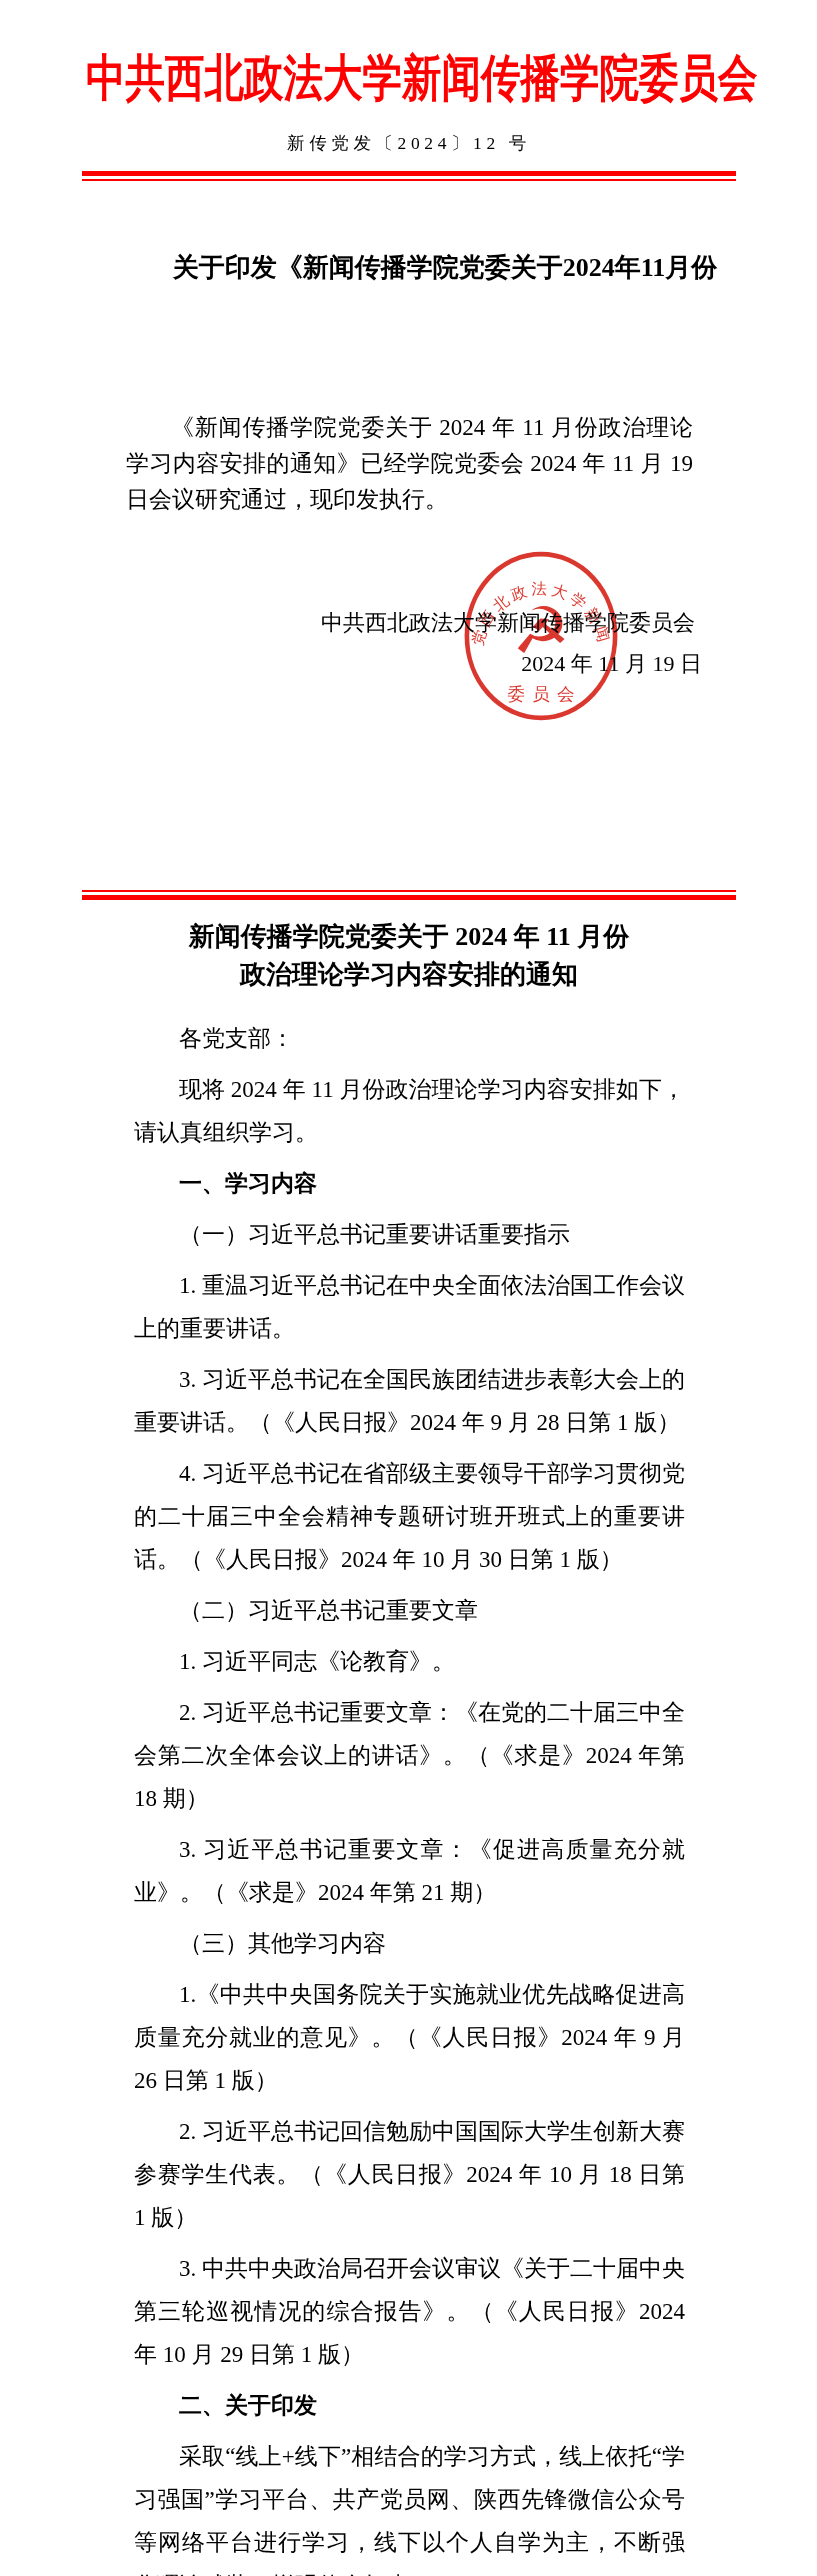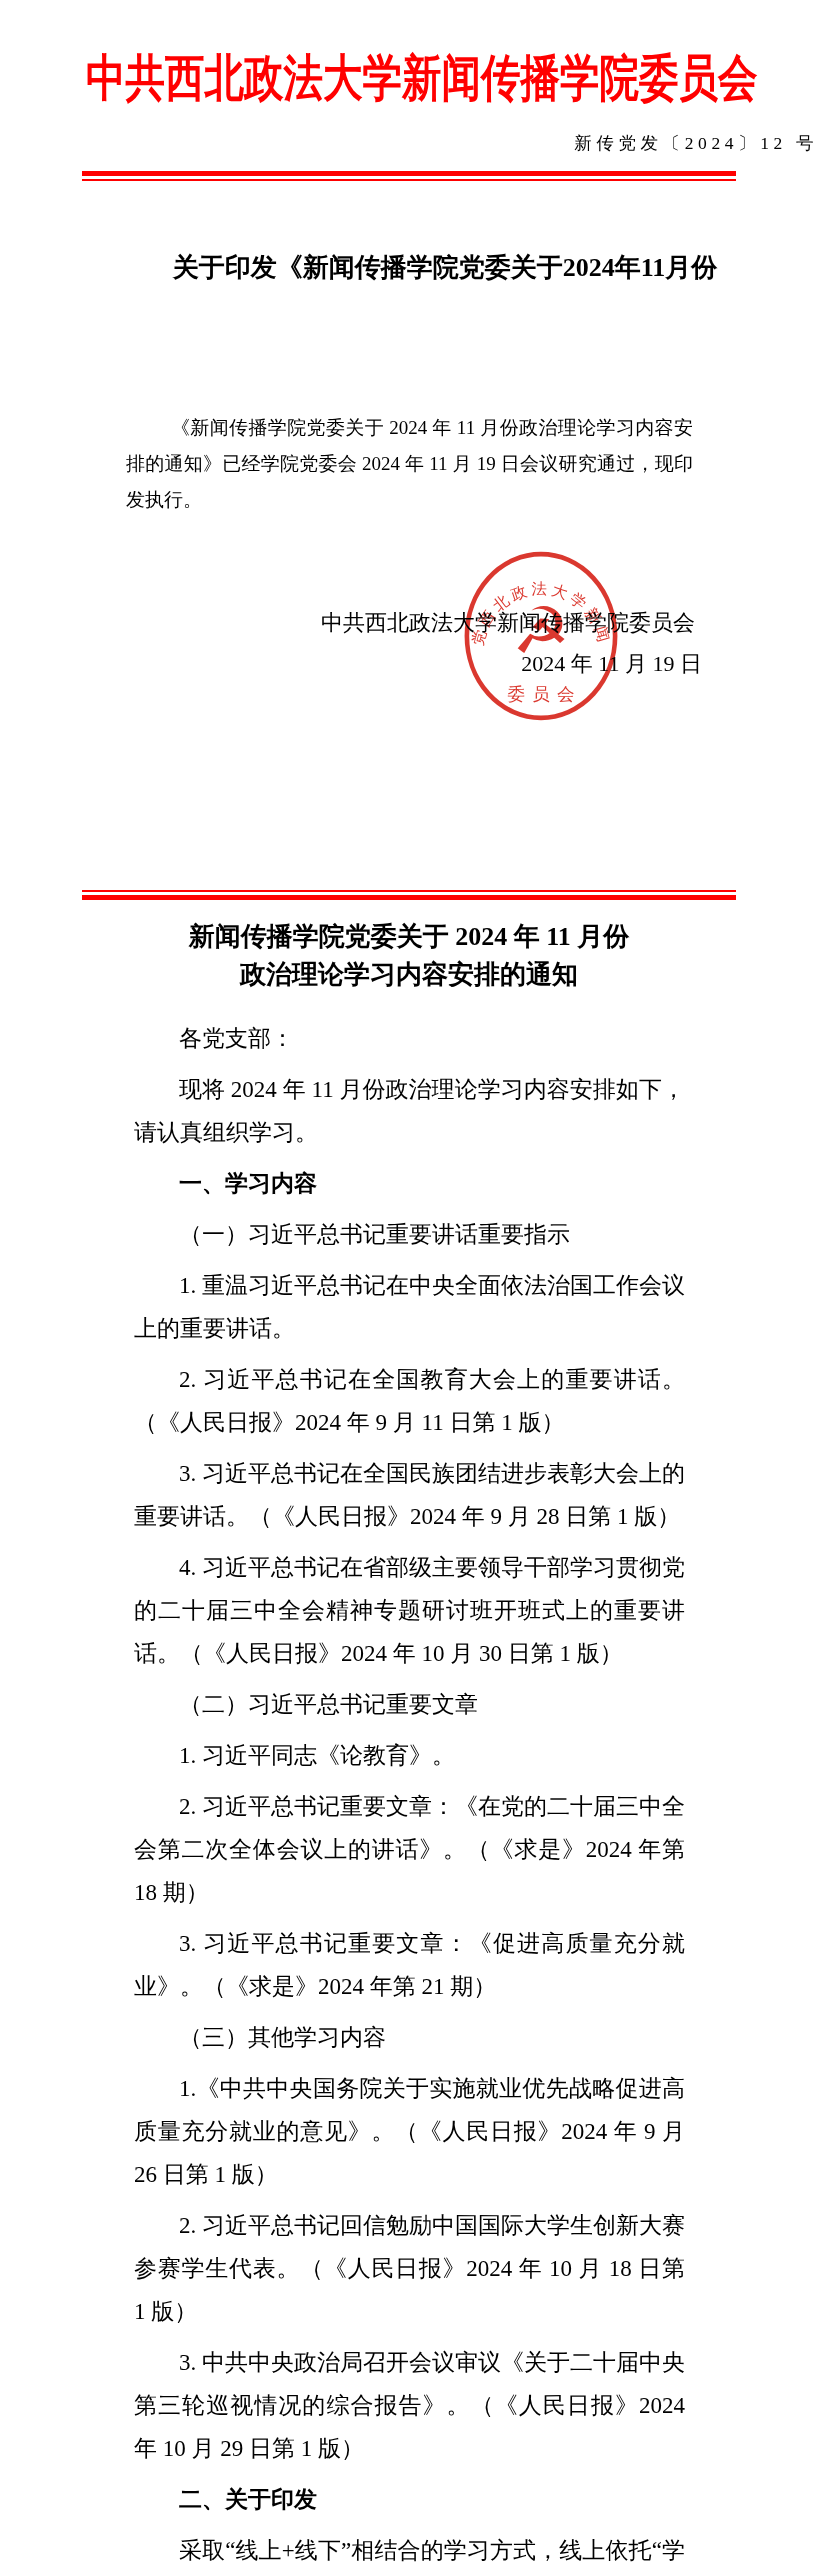--- a/index.html
+++ b/index.html
@@ -16,37 +16,37 @@
   .org-header{
     position:absolute; top:45px; left:0; width:100%;
     text-align:center;
     font-size:50px; font-weight:bold; color:#ff0000;
     letter-spacing:0px; white-space:nowrap;
     transform:scaleX(0.79); transform-origin:50% 0;
     font-family:"Liberation Serif","DejaVu Serif",serif;
   }
   .doc-number{
     position:absolute; top:131px; left:0; width:100%;
-    text-align:right; font-size:17.5px; letter-spacing:4.6px;
+    text-align:center; font-size:17.5px; letter-spacing:4.6px;
   }
   .sep{position:absolute; left:82px; width:654px; background:#ff0000;}
   .sep-1-thick{top:171px; height:4.6px;}
   .sep-1-thin {top:179px; height:2.1px;}
   .sep-2-thin {top:890px; height:2.1px;}
   .sep-2-thick{top:895px; height:4.6px;}
   
   .doc-title{
     position:absolute; top:248px; left:0; width:100%;
     text-align:center; font-weight:bold;
     font-size:26px; line-height:40px;padding-left:36px;
   }
   
   .intro{
     position:absolute; top:410px; left:126px; width:567px;
-    font-size:19px; line-height:36px;
+    font-size:23px; line-height:36px;
     text-indent:45px; text-align:justify;
   }
   
   .sign-org{
     position:absolute; top:608px; left:321px; width:381px;
     font-size:22px; white-space:nowrap;
   }
   .sign-date{
     position:absolute; top:649px; left:321px; width:381px;
     text-align:right; font-size:22px;
@@ -112,21 +112,20 @@
     <div>新闻传播学院党委关于 2024 年 11 月份</div>
     <div>政治理论学习内容安排的通知</div>
   </div>
 
   <div class="body-col">
     <p>各党支部：</p>
     <p class="p-body">现将 2024 年 11 月份政治理论学习内容安排如下，请认真组织学习。</p>
     <p class="p-h1">一、学习内容</p>
     <p class="p-h2">（一）习近平总书记重要讲话重要指示</p>
     <p class="p-body">1. 重温习近平总书记在中央全面依法治国工作会议上的重要讲话。</p>
-    <p class="p-body">2. 习近平总书记在全国教育大会上的重要讲话。（《人民日报》2024 年 9 月 11 日第 1 版）</p>
     <p class="p-body">3. 习近平总书记在全国民族团结进步表彰大会上的重要讲话。（《人民日报》2024 年 9 月 28 日第 1 版）</p>
     <p class="p-body">4. 习近平总书记在省部级主要领导干部学习贯彻党的二十届三中全会精神专题研讨班开班式上的重要讲话。（《人民日报》2024 年 10 月 30 日第 1 版）</p>
     <p class="p-h2">（二）习近平总书记重要文章</p>
     <p class="p-body">1. 习近平同志《论教育》。</p>
     <p class="p-body">2. 习近平总书记重要文章：《在党的二十届三中全会第二次全体会议上的讲话》。（《求是》2024 年第 18 期）</p>
     <p class="p-body">3. 习近平总书记重要文章：《促进高质量充分就业》。（《求是》2024 年第 21 期）</p>
     <p class="p-h2">（三）其他学习内容</p>
     <p class="p-body">1.《中共中央国务院关于实施就业优先战略促进高质量充分就业的意见》。（《人民日报》2024 年 9 月 26 日第 1 版）</p>
     <p class="p-body">2. 习近平总书记回信勉励中国国际大学生创新大赛参赛学生代表。（《人民日报》2024 年 10 月 18 日第 1 版）</p>
     <p class="p-body">3. 中共中央政治局召开会议审议《关于二十届中央第三轮巡视情况的综合报告》。（《人民日报》2024 年 10 月 29 日第 1 版）</p>

